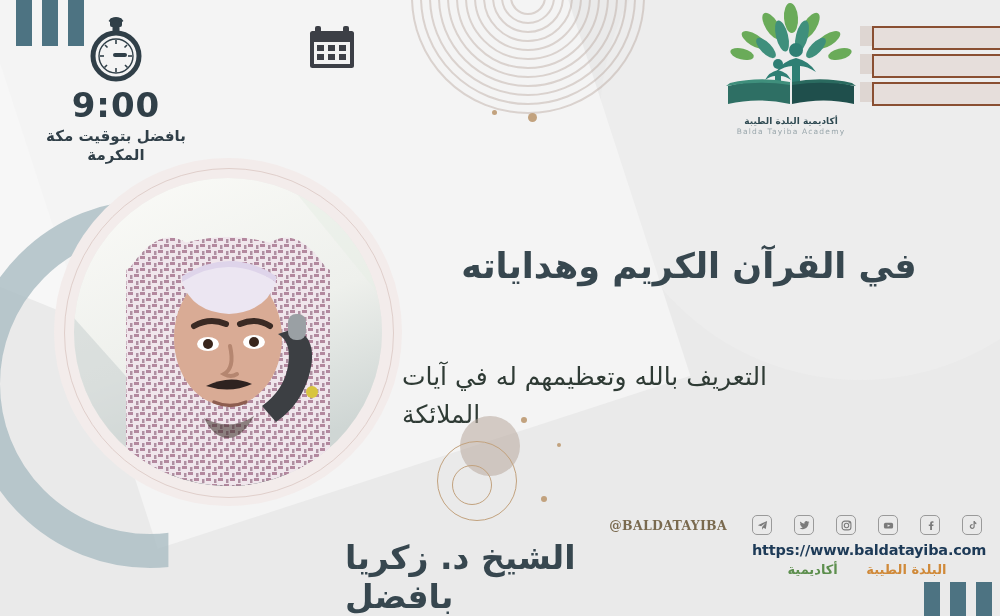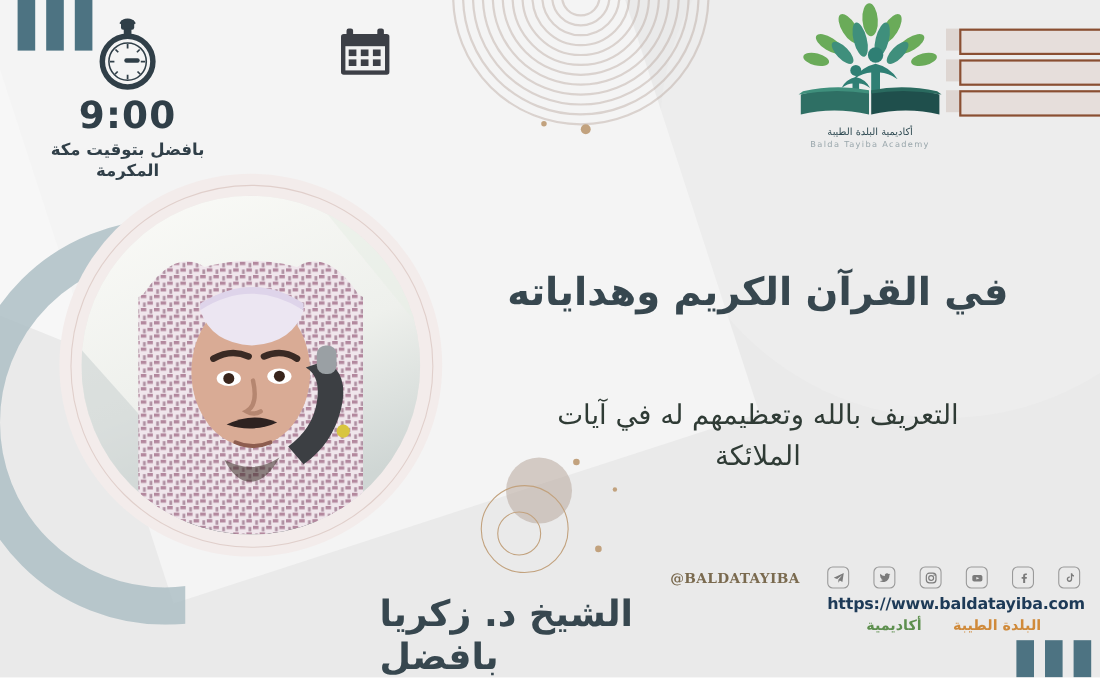--- a/index.html
+++ b/index.html
@@ -76,21 +76,21 @@
     font-size:15px;font-weight:700;color:#303f48;
     line-height:1.25;margin-top:5px;
   }
 
   
   .cal{position:absolute;left:306px;top:24px;}
 
   
   .logo{position:absolute;left:706px;top:2px;width:170px;text-align:center;}
   .logo-ar{
-    font-size:9px;font-weight:400;color:#2f4a52;letter-spacing:1.5px;
+    font-size:9px;font-weight:700;color:#2f4a52;letter-spacing:1.5px;
     margin-top:-2px;
   }
   .logo-en{
     font-size:7.5px;color:#9aa7ac;letter-spacing:1.2px;margin-top:1px;
   }
 
   
   .portrait-arc{
     position:absolute;left:-34px;top:200px;width:300px;height:300px;
     border-radius:50%;
@@ -116,21 +116,21 @@
   .headline{
     position:absolute;right:24px;top:196px;width:574px;
     text-align:center;direction:rtl;
     color:#37474f;
     font-weight:700;
     font-size:35px;line-height:1.35;
     letter-spacing:0px;
   }
   .subhead{
     position:absolute;right:24px;top:358px;width:574px;
-    text-align:center;direction:rtl;
+    text-align:left;direction:rtl;
     color:#2f3b35;
     font-size:25px;line-height:1.5;font-weight:400;
   }
 
   
   .speaker{
     position:absolute;left:345px;top:538px;width:280px;
     text-align:left;direction:rtl;
     color:#37474f;font-weight:700;font-size:33px;
   }

